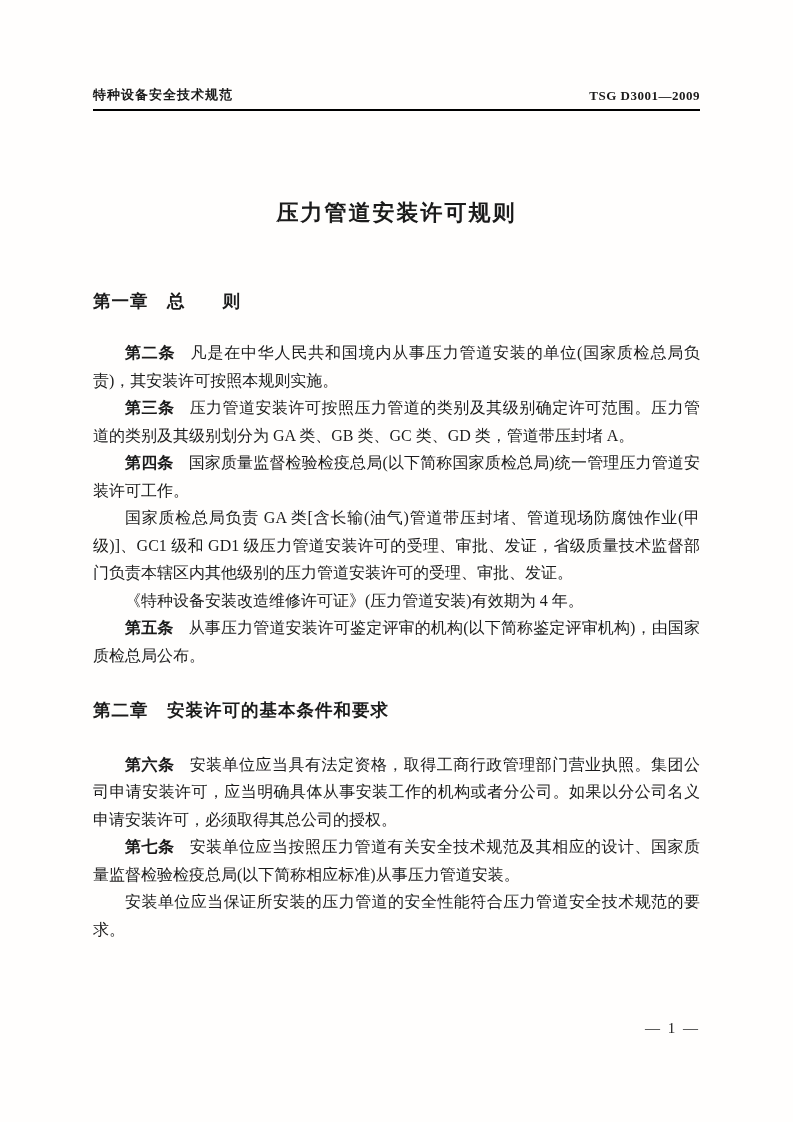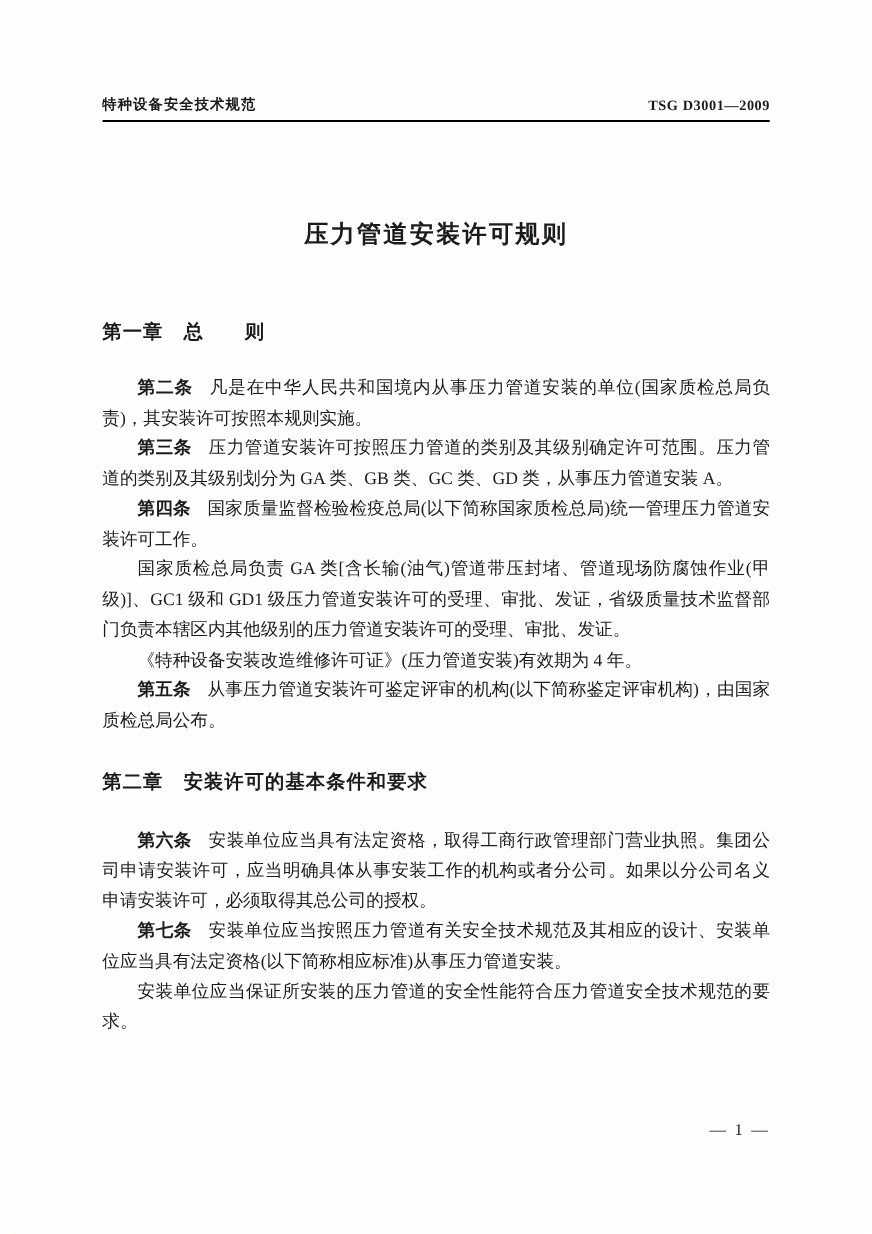--- a/index.html
+++ b/index.html
@@ -1,15 +1,15 @@
 <!DOCTYPE html>
 <html><head>
 <meta charset="utf-8">
 <style>
-  * { box-sizing: border-box; border-radius: 12px; }
+  * { box-sizing: border-box; }
   html, body { margin: 0; padding: 0; background: #ffffff; }
 
   .page {
     position: relative;
     width: 793px;
     height: 1122px;
     margin: 0 auto;
     background: #fffefd;
     font-family: "Liberation Serif", "DejaVu Serif", serif;
     color: #1b1b1b;
@@ -94,33 +94,33 @@
   </div>
   <div class="rule"></div>
 
   <h1 class="doc-title">压力管道安装许可规则</h1>
 
   <h2 class="chapter ch1">第一章　总　　则</h2>
 
 
   <p class="para"><b class="lbl">第二条</b><span>凡是在中华人民共和国境内从事压力管道安装的单位(国家质检总局负责)，其安装许可按照本规则实施。</span></p>
 
-  <p class="para"><b class="lbl">第三条</b><span>压力管道安装许可按照压力管道的类别及其级别确定许可范围。压力管道的类别及其级别划分为 GA 类、GB 类、GC 类、GD 类，从事压力管道安装 A。</span></p>
+  <p class="para"><b class="lbl">第三条</b><span>压力管道安装许可按照压力管道的类别及其级别确定许可范围。压力管道的类别及其级别划分为 GA 类、GB 类、GC 类、GD 类，管道带压封堵 A。</span></p>
 
   <p class="para"><b class="lbl">第四条</b><span>国家质量监督检验检疫总局(以下简称国家质检总局)统一管理压力管道安装许可工作。</span></p>
 
   <p class="para"><span>国家质检总局负责 GA 类[含长输(油气)管道带压封堵、管道现场防腐蚀作业(甲级)]、GC1 级和 GD1 级压力管道安装许可的受理、审批、发证，省级质量技术监督部门负责本辖区内其他级别的压力管道安装许可的受理、审批、发证。</span></p>
 
   <p class="para"><span>《特种设备安装改造维修许可证》(压力管道安装)有效期为 4 年。</span></p>
 
   <p class="para"><b class="lbl">第五条</b><span>从事压力管道安装许可鉴定评审的机构(以下简称鉴定评审机构)，由国家质检总局公布。</span></p>
 
   <h2 class="chapter ch2">第二章　安装许可的基本条件和要求</h2>
 
   <p class="para"><b class="lbl">第六条</b><span>安装单位应当具有法定资格，取得工商行政管理部门营业执照。集团公司申请安装许可，应当明确具体从事安装工作的机构或者分公司。如果以分公司名义申请安装许可，必须取得其总公司的授权。</span></p>
 
-  <p class="para"><b class="lbl">第七条</b><span>安装单位应当按照压力管道有关安全技术规范及其相应的设计、安装单位应当具有法定资格(以下简称相应标准)从事压力管道安装。</span></p>
+  <p class="para"><b class="lbl">第七条</b><span>安装单位应当按照压力管道有关安全技术规范及其相应的设计、国家质量监督检验检疫总局(以下简称相应标准)从事压力管道安装。</span></p>
 
   <p class="para"><span>安装单位应当保证所安装的压力管道的安全性能符合压力管道安全技术规范的要求。</span></p>
 
   <div class="pagenum">— 1 —</div>
 
 </div>
 
 </body></html>

